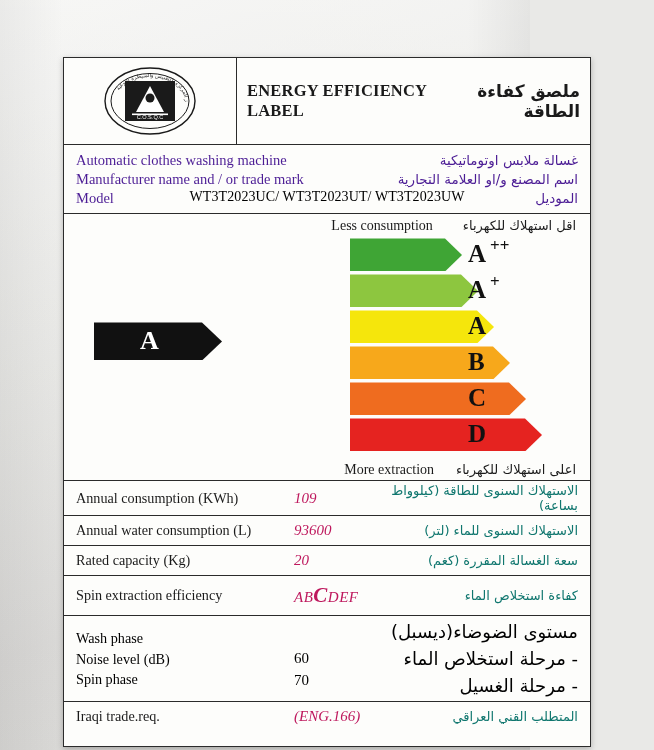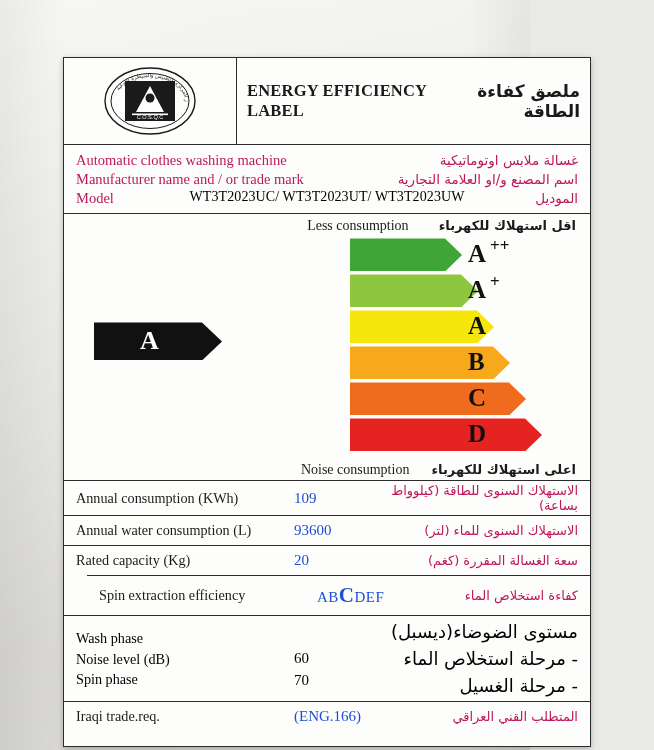--- a/index.html
+++ b/index.html
@@ -88,21 +88,21 @@
   .modelblock {
     padding: 6px 12px 8px 12px;
     position: relative;
   }
   .mrow {
     display: flex;
     justify-content: space-between;
     align-items: baseline;
     line-height: 1.32;
     font-size: 14.5px;
-    color: #be185d;
+    color: #4c1d95;
   }
   .mrow .en { font-family: "Liberation Serif", serif; }
   .mrow .ar {
     font-family: "DejaVu Sans", sans-serif;
     direction: rtl;
     font-size: 13.5px;
   }
   .model-value {
     font-family: "Liberation Serif", serif;
     font-size: 14px;
@@ -117,21 +117,21 @@
   }
   .scale-top {
     display: flex;
     justify-content: flex-end;
     align-items: baseline;
     padding-right: 14px;
     gap: 30px;
     height: 22px;
   }
   .cap-en { font-size: 14px; font-family: "Liberation Serif", serif; color:#1b1b1b; }
-  .cap-ar { font-size: 13px; font-family: "DejaVu Sans", sans-serif; direction: rtl; color:#1b1b1b;font-weight:bold; }
+  .cap-ar { font-size: 13px; font-family: "DejaVu Sans", sans-serif; direction: rtl; color:#1b1b1b; }
   .scale-bottom {
     display: flex;
     justify-content: flex-end;
     align-items: baseline;
     padding-right: 14px;
     gap: 22px;
     position: absolute;
     bottom: 2px;
     right: 0;
   }
@@ -204,32 +204,33 @@
   .spec .s-en {
     width: 212px;
     font-size: 14.2px;
     font-family: "Liberation Serif", serif;
     color: #1a1a1a;
   }
   .spec .s-val {
     flex: 1;
     font-size: 15px;
     font-family: "Liberation Serif", serif;
-    color: #1d4ed8;
+    color: #be185d;
     padding-left: 6px;
+    font-style: italic;
   }
   .spec .s-ar {
     text-align: right;
     font-family: "DejaVu Sans", sans-serif;
     font-size: 13px;
     direction: rtl;
-    color: #be185d;
+    color: #0f766e;
     width: 190px;
   }
-  .spec.tall { min-height: 40px; margin-left: 23px; }
+  .spec.tall { min-height: 40px; }
   .rating-val {
     font-family: "Liberation Serif", serif;
     letter-spacing: 0.5px;
     font-size: 14px;
   }
   .rating-val .big {
     font-size: 21px;
     font-weight: bold;
   }
   .noise-block { display:flex; align-items:center; min-height: 64px; }
@@ -326,21 +327,21 @@
           <span class="sup" style="left:140px;"></span>
         </div>
         <div class="bar">
           <div class="shape" style="width:192px;background:#e52320;"></div>
           <span class="glyph">D</span>
           <span class="sup" style="left:140px;"></span>
         </div>
       </div>
 
       <div class="scale-bottom">
-        <span class="cap-en">Noise consumption</span>
+        <span class="cap-en">More extraction</span>
         <span class="cap-ar">اعلى استهلاك للكهرباء</span>
       </div>
     </div>
 
     <div class="spec">
       <span class="s-en">Annual consumption (KWh)</span>
       <span class="s-val">109</span>
       <span class="s-ar">الاستهلاك السنوى للطاقة (كيلوواط بساعة)</span>
     </div>
 

